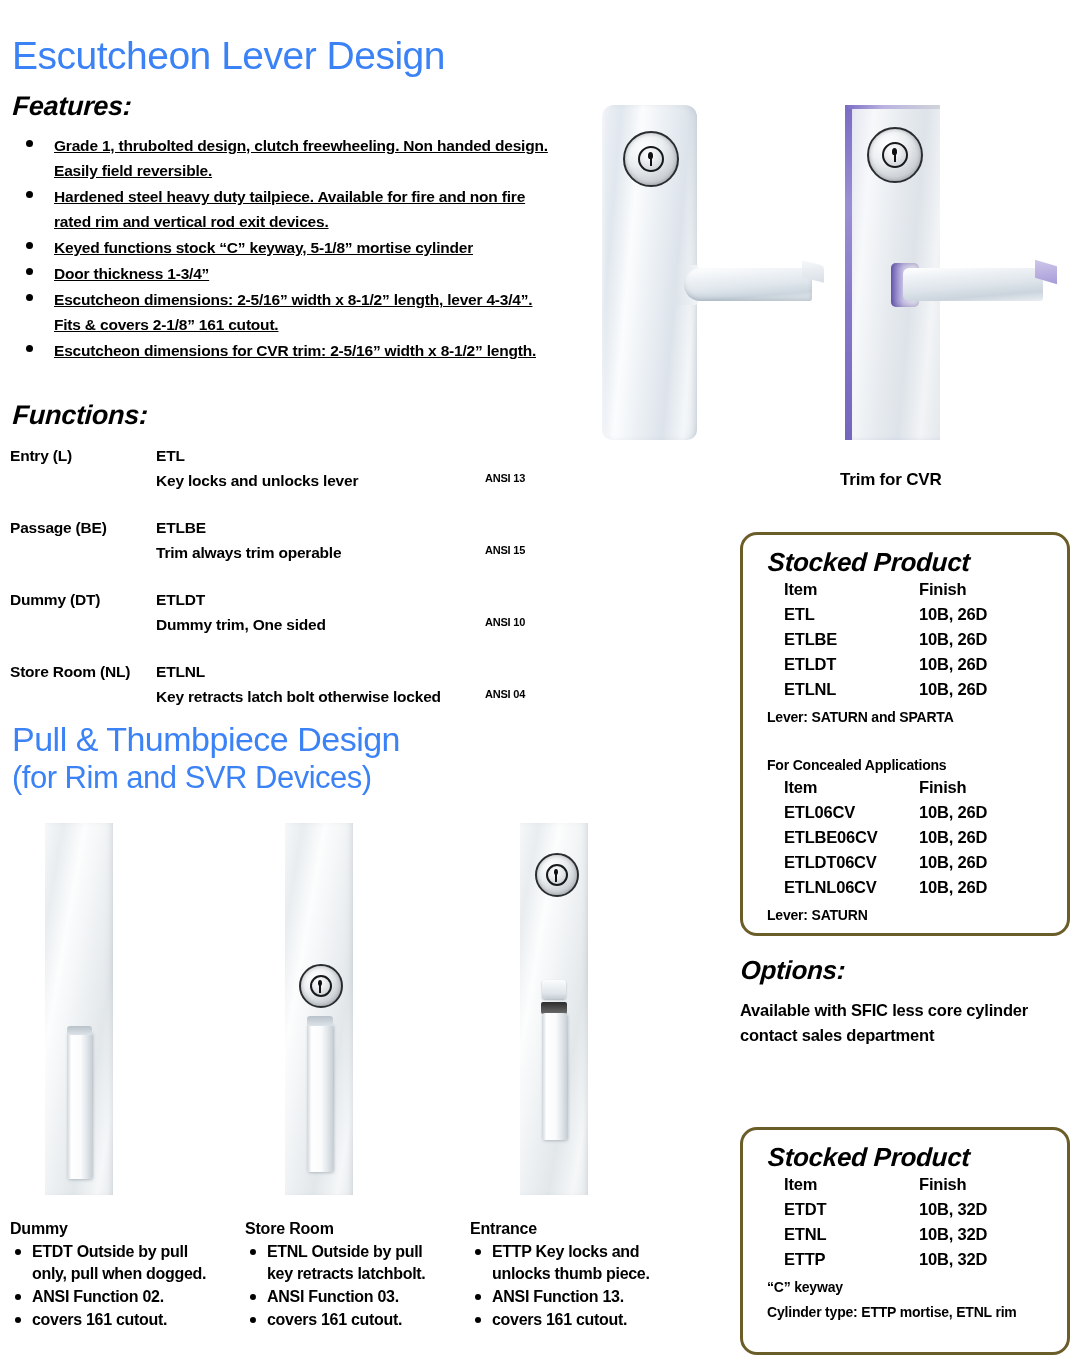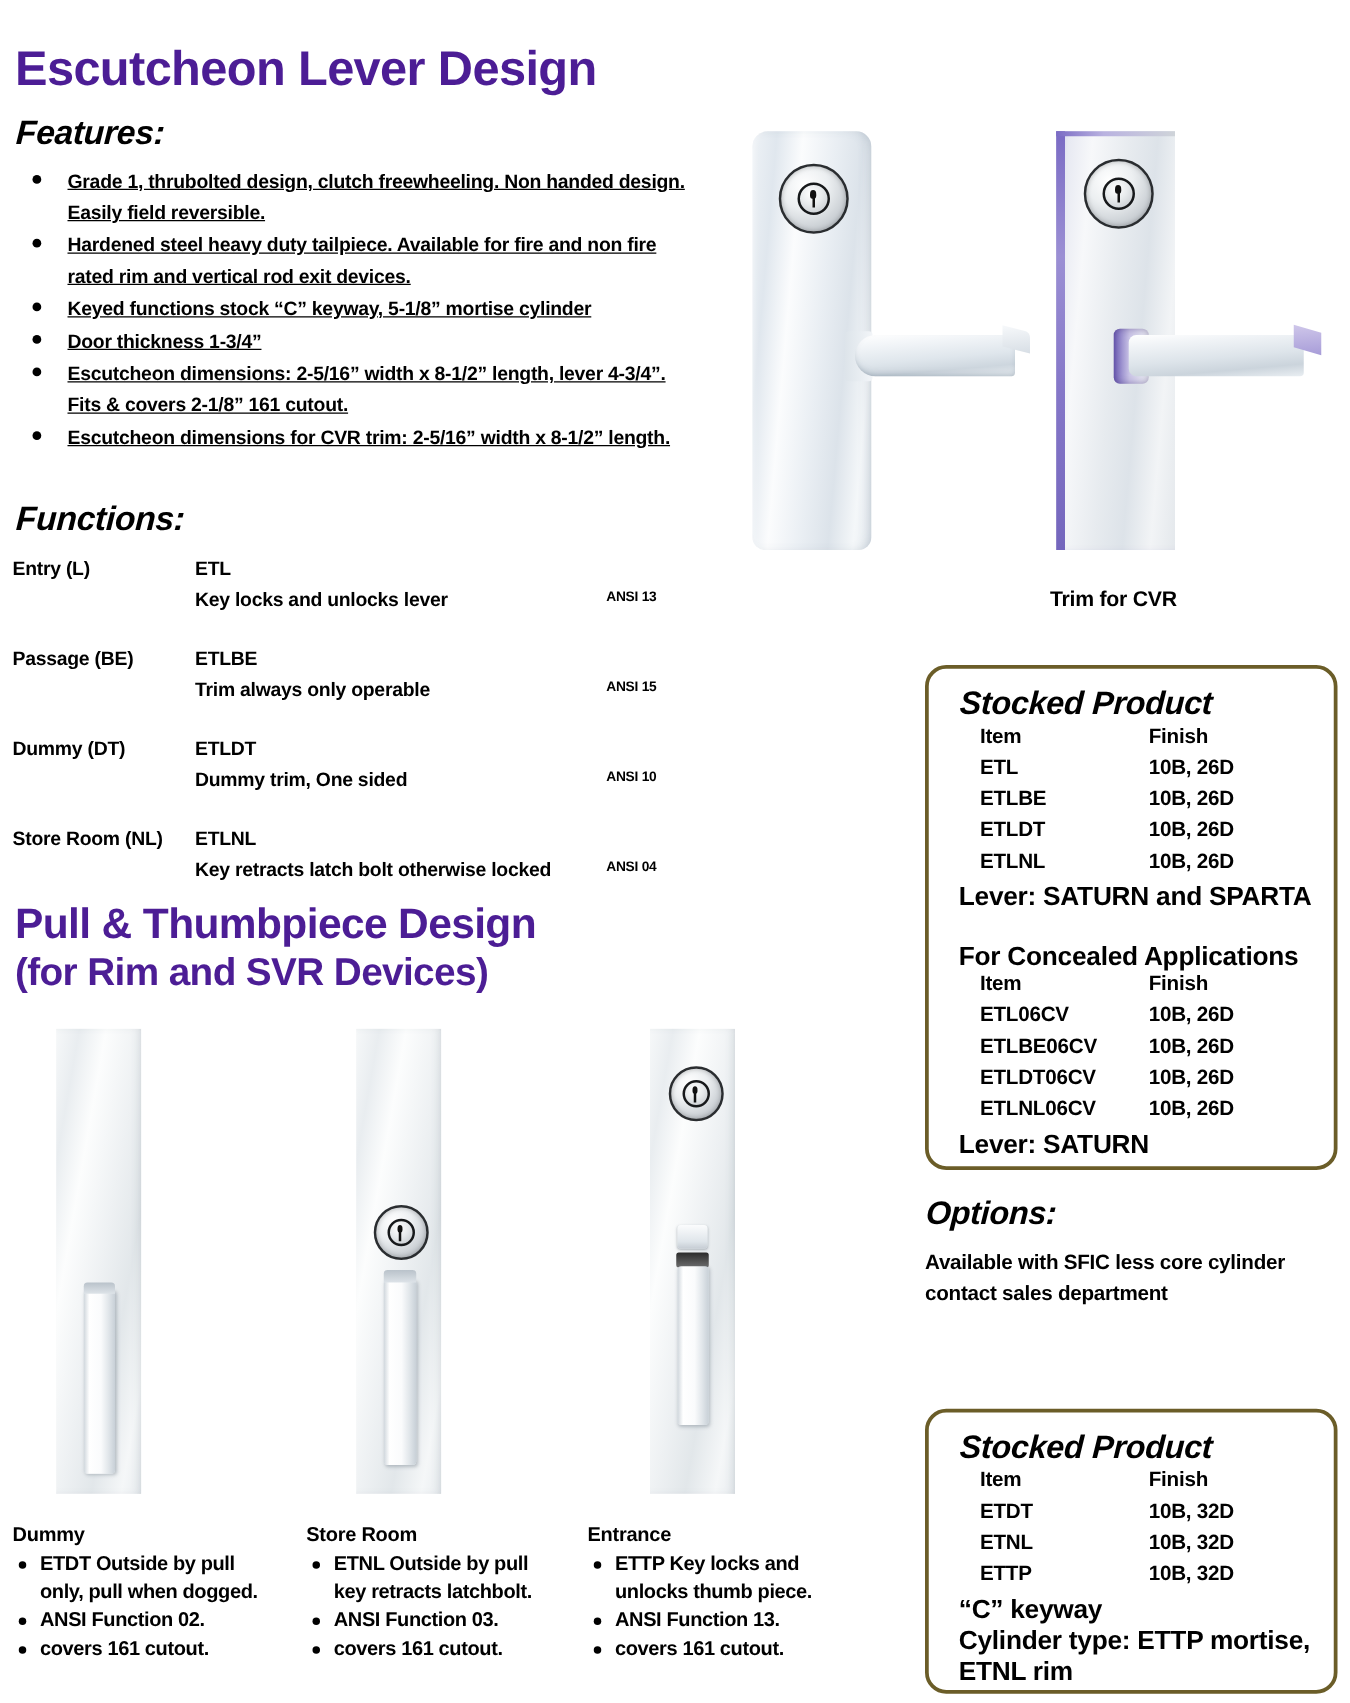--- a/index.html
+++ b/index.html
@@ -6,22 +6,22 @@
   body{
     width:1080px;height:1362px;position:relative;overflow:hidden;
     font-family:"Liberation Sans", sans-serif;
     color:#000;
     -webkit-font-smoothing:antialiased;
   }
   .abs{position:absolute;}
 
   
   .title-olive{
-    font-weight:bold;
-    color:#4c1d95;
+    font-weight:normal;
+    color:#3b82f6;
     letter-spacing:-0.5px;
     line-height:1.0;
   }
   #page-title{ left:12px; top:36px; font-size:39px; }
   #pull-title{ left:12px; top:722px; font-size:34px; }
   #pull-subtitle{ left:12px; top:762px; font-size:31px; }
 
   .blk-italic{
     font-weight:bold;font-style:italic;
     letter-spacing:-0.3px;
@@ -60,21 +60,21 @@
   #stocked-box-2{ left:740px; top:1127px; width:330px; height:228px; }
   .box-inner{ padding:12px 0 0 24px; }
   .box-title{
     font-size:26px;font-weight:bold;font-style:italic;
     letter-spacing:-0.3px; transform:skewX(-3deg); transform-origin:left bottom;
     margin-bottom:2px;
   }
   .sp-row{ position:relative; height:25px; }
   .sp-item{ position:absolute; left:17px; top:0; font-size:16.5px; font-weight:bold; letter-spacing:-0.2px;}
   .sp-finish{ position:absolute; left:152px; top:0; font-size:16.5px; font-weight:bold; letter-spacing:-0.2px;}
-  .sp-note{ font-size:21px; font-weight:bold; letter-spacing:-0.2px; line-height:25px;}
+  .sp-note{ font-size:14px; font-weight:bold; letter-spacing:-0.2px; line-height:25px;}
   .sp-gap{ height:23px; }
 
   
   #options-text{ left:740px; top:998px; width:320px;
      font-size:16.5px; font-weight:bold; line-height:25px; letter-spacing:-0.2px;}
 
   
   #trim-cvr-caption{ left:840px; top:470px; font-size:17px; font-weight:bold; letter-spacing:-0.2px;}
 
   
@@ -238,21 +238,21 @@
 <div class="abs" id="functions-table">
     <div class="fn-row">
       <span class="fn-name">Entry (L)</span>
       <span class="fn-code">ETL</span>
       <span class="fn-desc">Key locks and unlocks lever</span>
       <span class="fn-ansi">ANSI 13</span>
     </div>
     <div class="fn-row">
       <span class="fn-name">Passage (BE)</span>
       <span class="fn-code">ETLBE</span>
-      <span class="fn-desc">Trim always only operable</span>
+      <span class="fn-desc">Trim always trim operable</span>
       <span class="fn-ansi">ANSI 15</span>
     </div>
     <div class="fn-row">
       <span class="fn-name">Dummy (DT)</span>
       <span class="fn-code">ETLDT</span>
       <span class="fn-desc">Dummy trim, One sided</span>
       <span class="fn-ansi">ANSI 10</span>
     </div>
     <div class="fn-row">
       <span class="fn-name">Store Room (NL)</span>

